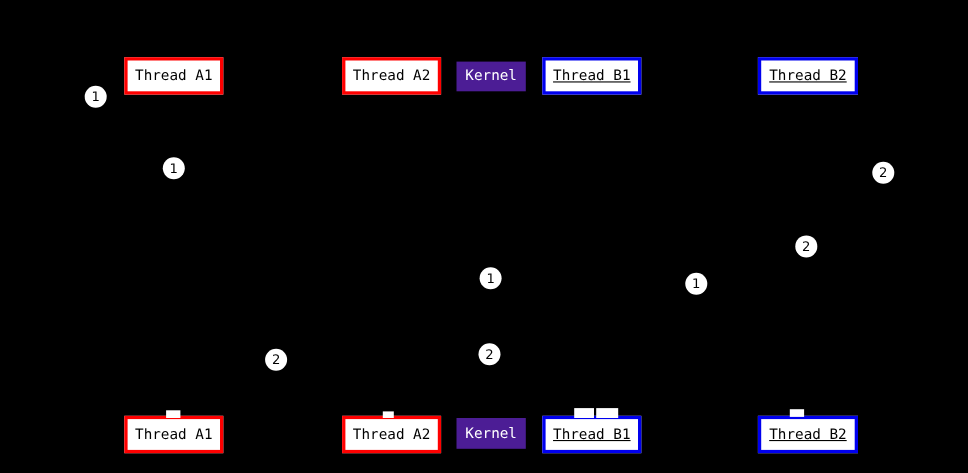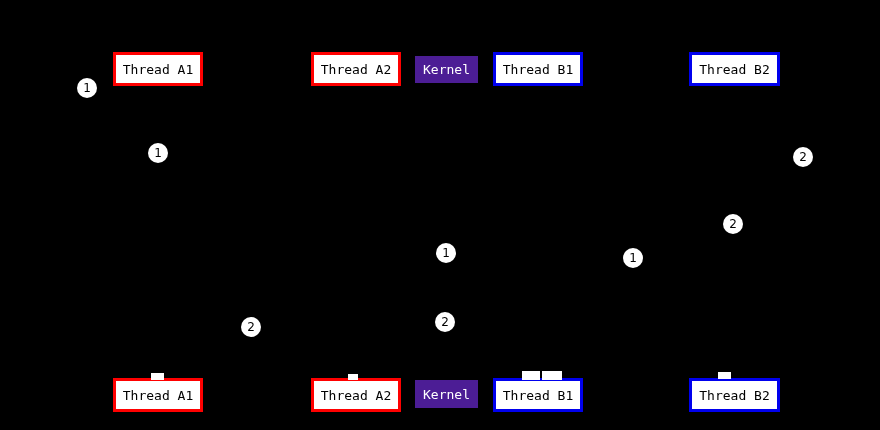--- a/index.html
+++ b/index.html
@@ -20,21 +20,21 @@
     box-sizing: border-box;
     background: #ffffff;
     display: flex;
     align-items: center;
     justify-content: center;
     font-size: 13px;
     color: #000000;
     white-space: nowrap;
   }
   .actor-box.red   { border: 3px solid #ff0000; }
-  .actor-box.blue  { border: 3px solid #0000ee; }
+  .actor-box.blue  { border: 3px solid #0000ee; text-decoration: underline; }
   .actor-box.kernel {
     background: #4c1d95;
     border: none;
     color: #ffffff;
   }
   .marker {
     position: absolute;
     width: 20px;
     height: 20px;
     border-radius: 50%;

